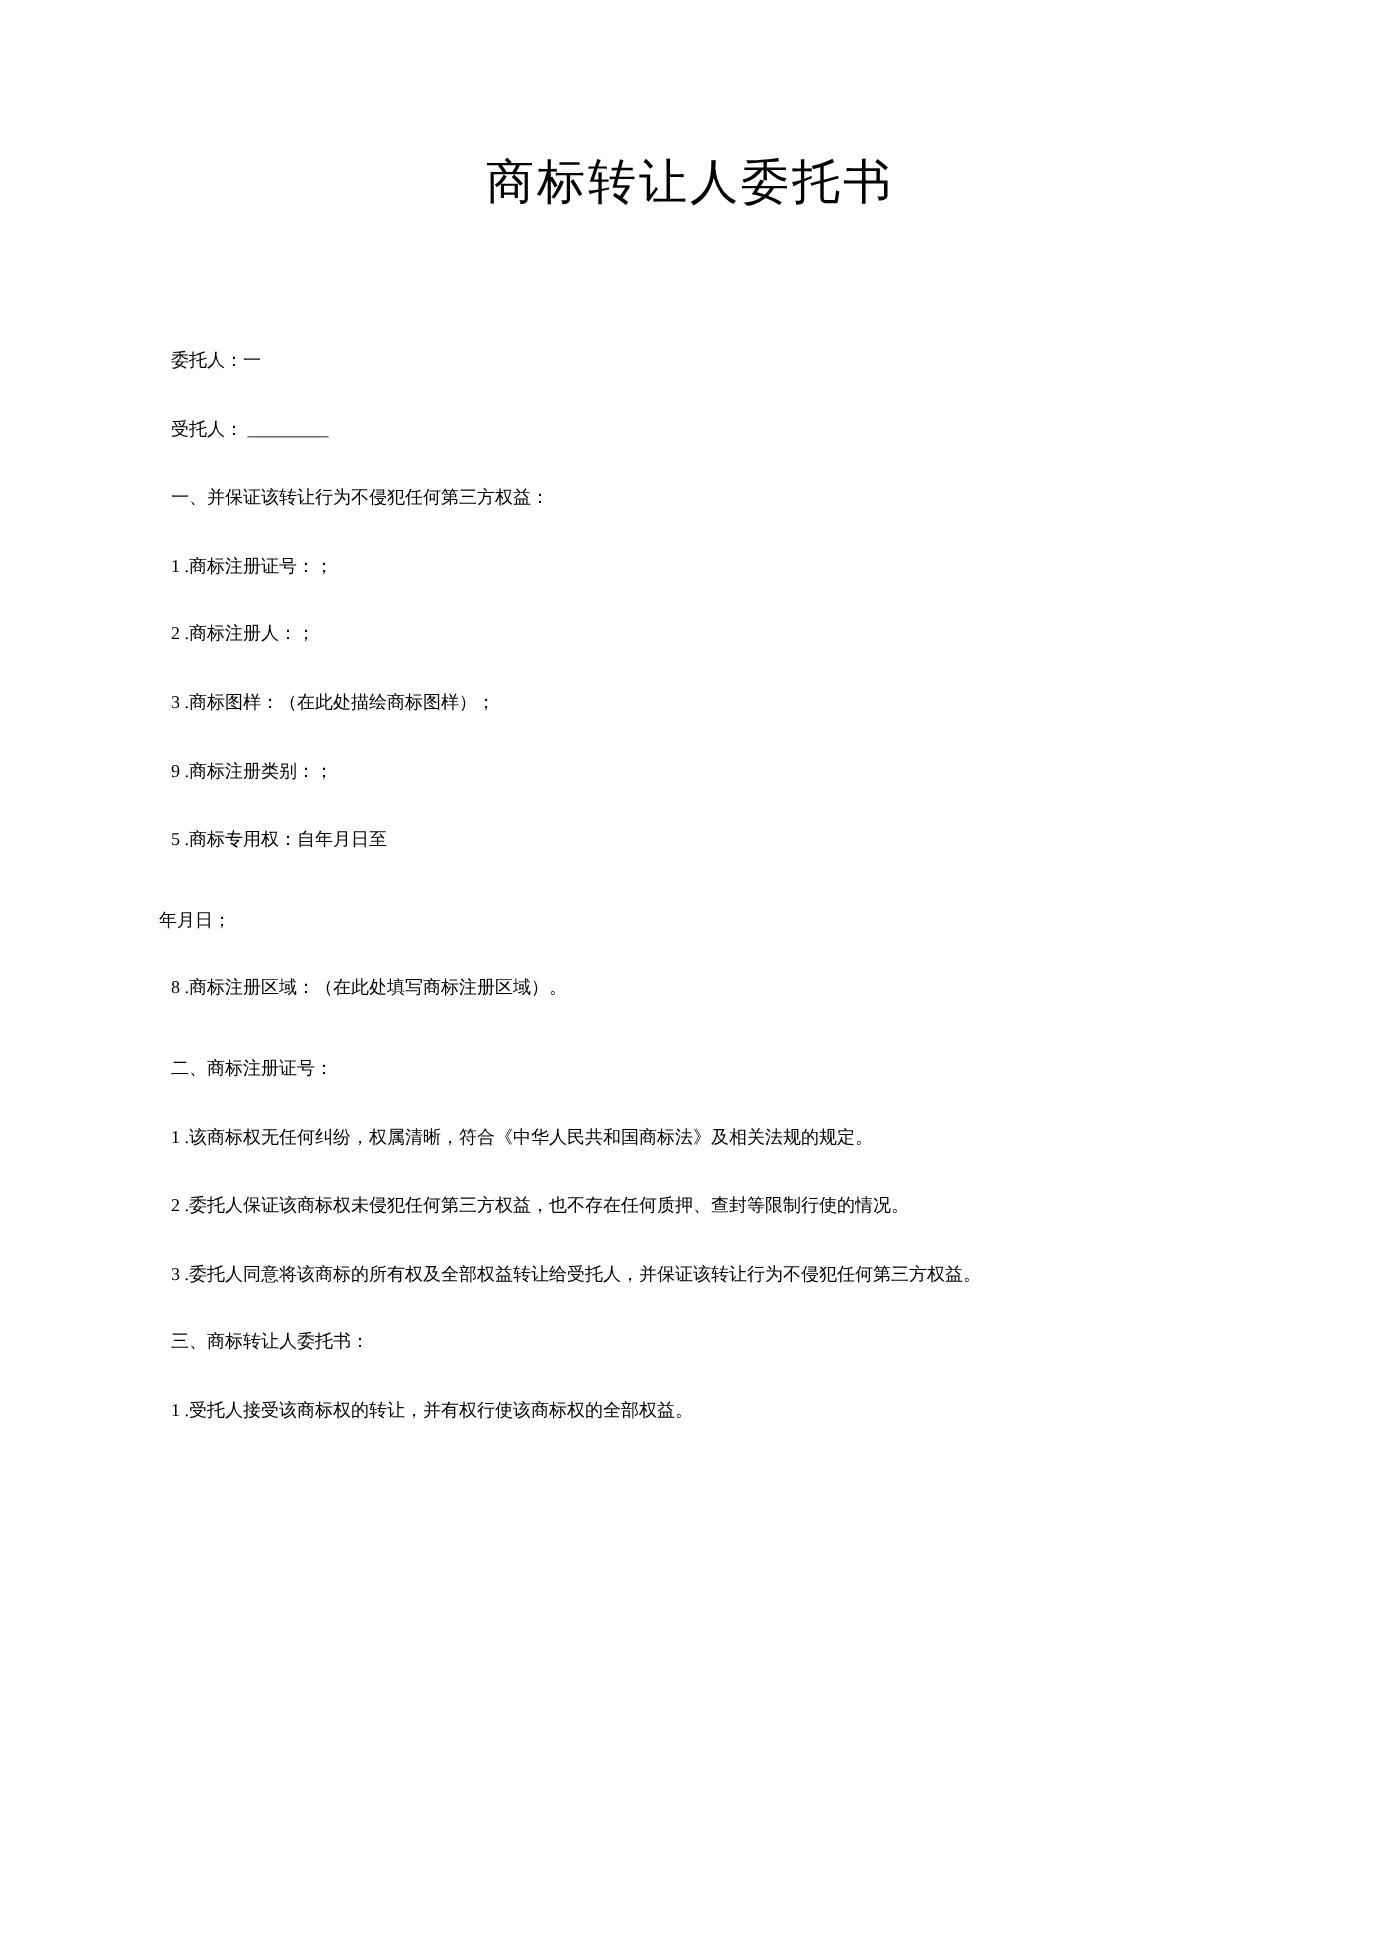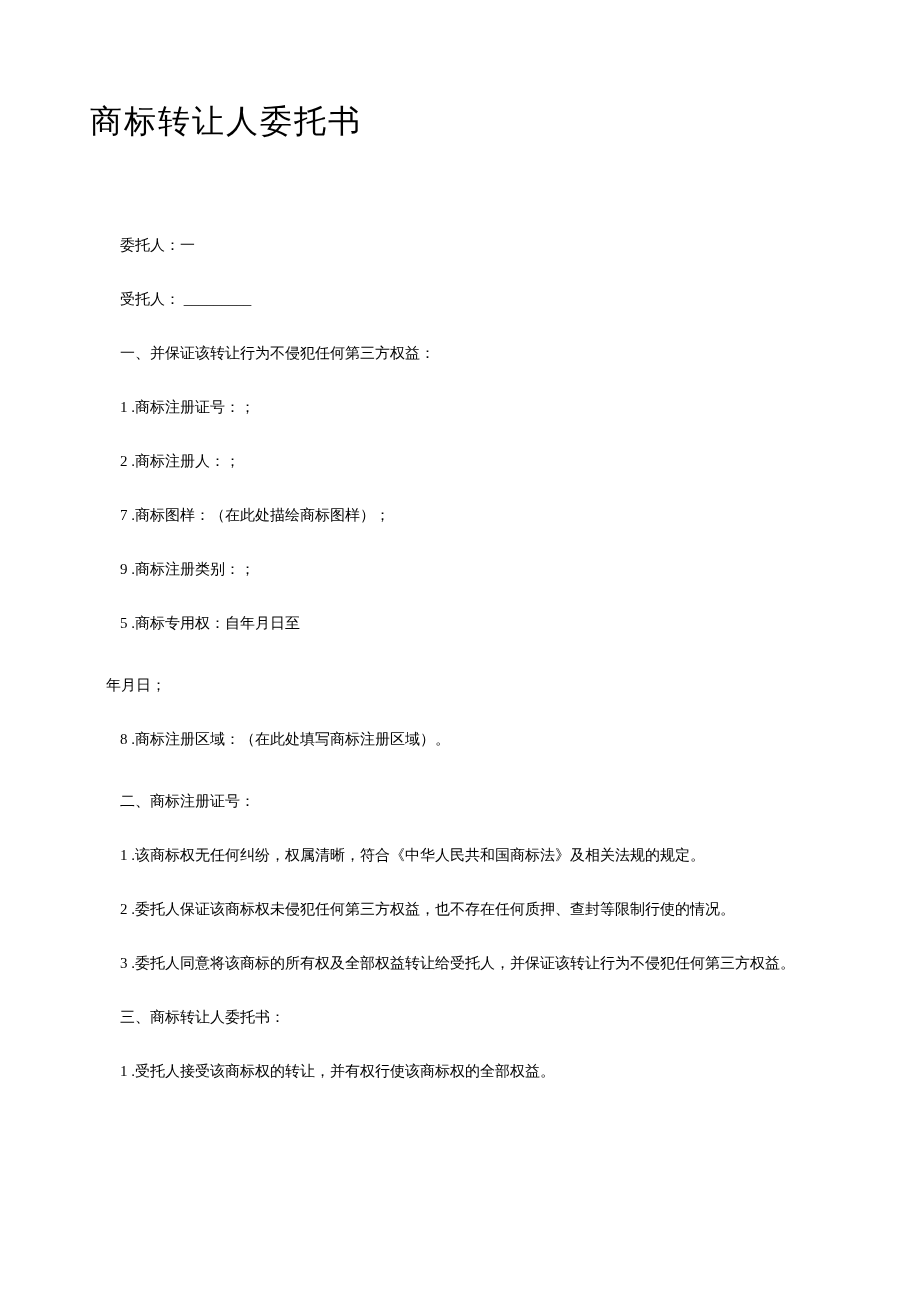--- a/index.html
+++ b/index.html
@@ -9,34 +9,35 @@
     }
     body {
       background: #ffffff;
       font-family: "SimSun", "宋体", serif;
       width: 920px;
       min-height: 1301px;
       padding: 100px 90px 60px 90px;
       color: #000;
     }
     .title {
+      text-align: center;
       font-size: 32px;
       font-weight: normal;
       margin-bottom: 80px;
       letter-spacing: 2px;
     }
     .indent {
       text-indent: 2em;
     }
     .no-indent {
       text-indent: 0;
       margin-left: 16px;
     }
     p {
-      font-size: 15px;
+      font-size: 12px;
       line-height: 2.8;
       margin-bottom: 12px;
     }
     .section-gap {
       margin-top: 20px;
     }
   </style>
 </head>
 <body>
 
@@ -46,21 +47,21 @@
 
 <p class="indent">
   <span>受托人：</span>
   <span>_________</span>
 </p>
 
 <p class="indent">一、并保证该转让行为不侵犯任何第三方权益：</p>
 
 <p class="indent">1 .商标注册证号：；</p>
 <p class="indent">2 .商标注册人：；</p>
-<p class="indent">7 .商标图样：（在此处描绘商标图样）；</p>
+<p class="indent">3 .商标图样：（在此处描绘商标图样）；</p>
 <p class="indent">9 .商标注册类别：；</p>
 <p class="indent">5 .商标专用权：自年月日至</p>
 
 <p class="no-indent section-gap">年月日；</p>
 
 <p class="indent">8 .商标注册区域：（在此处填写商标注册区域）。</p>
 
 <p class="indent section-gap">二、商标注册证号：</p>
 
 <p class="indent">1 .该商标权无任何纠纷，权属清晰，符合《中华人民共和国商标法》及相关法规的规定。</p>

